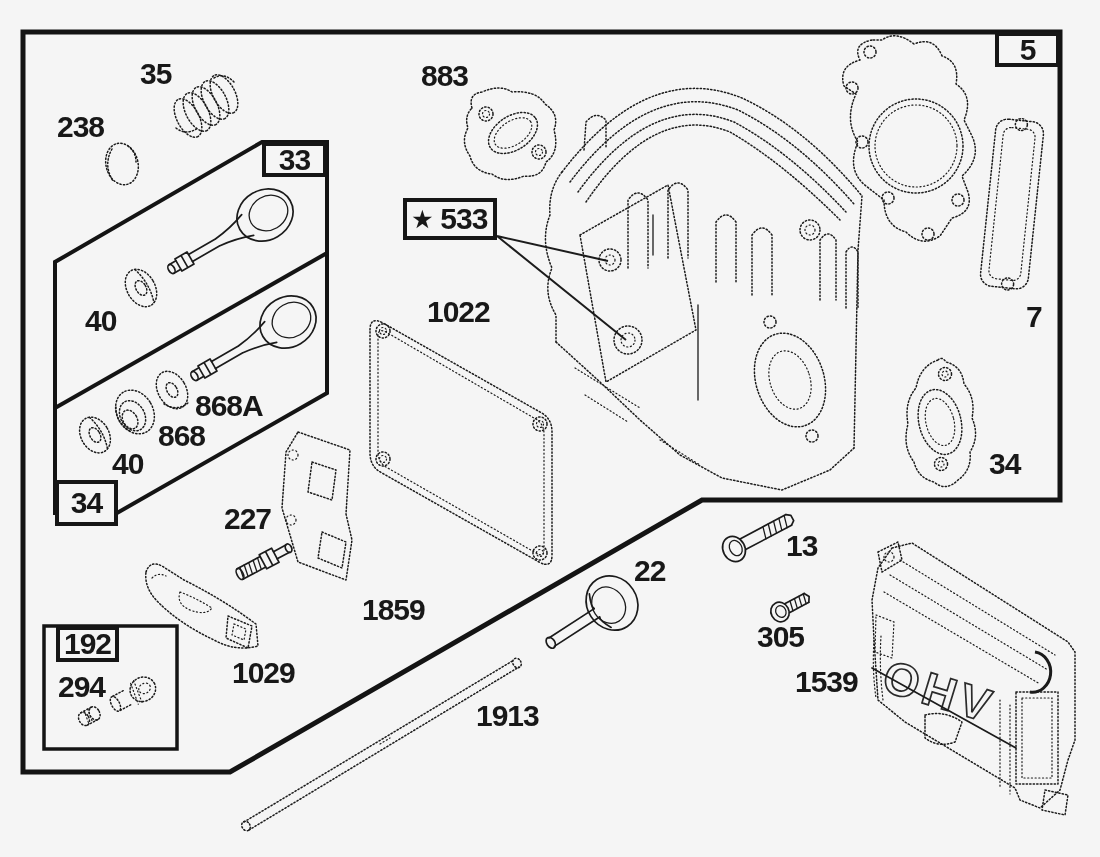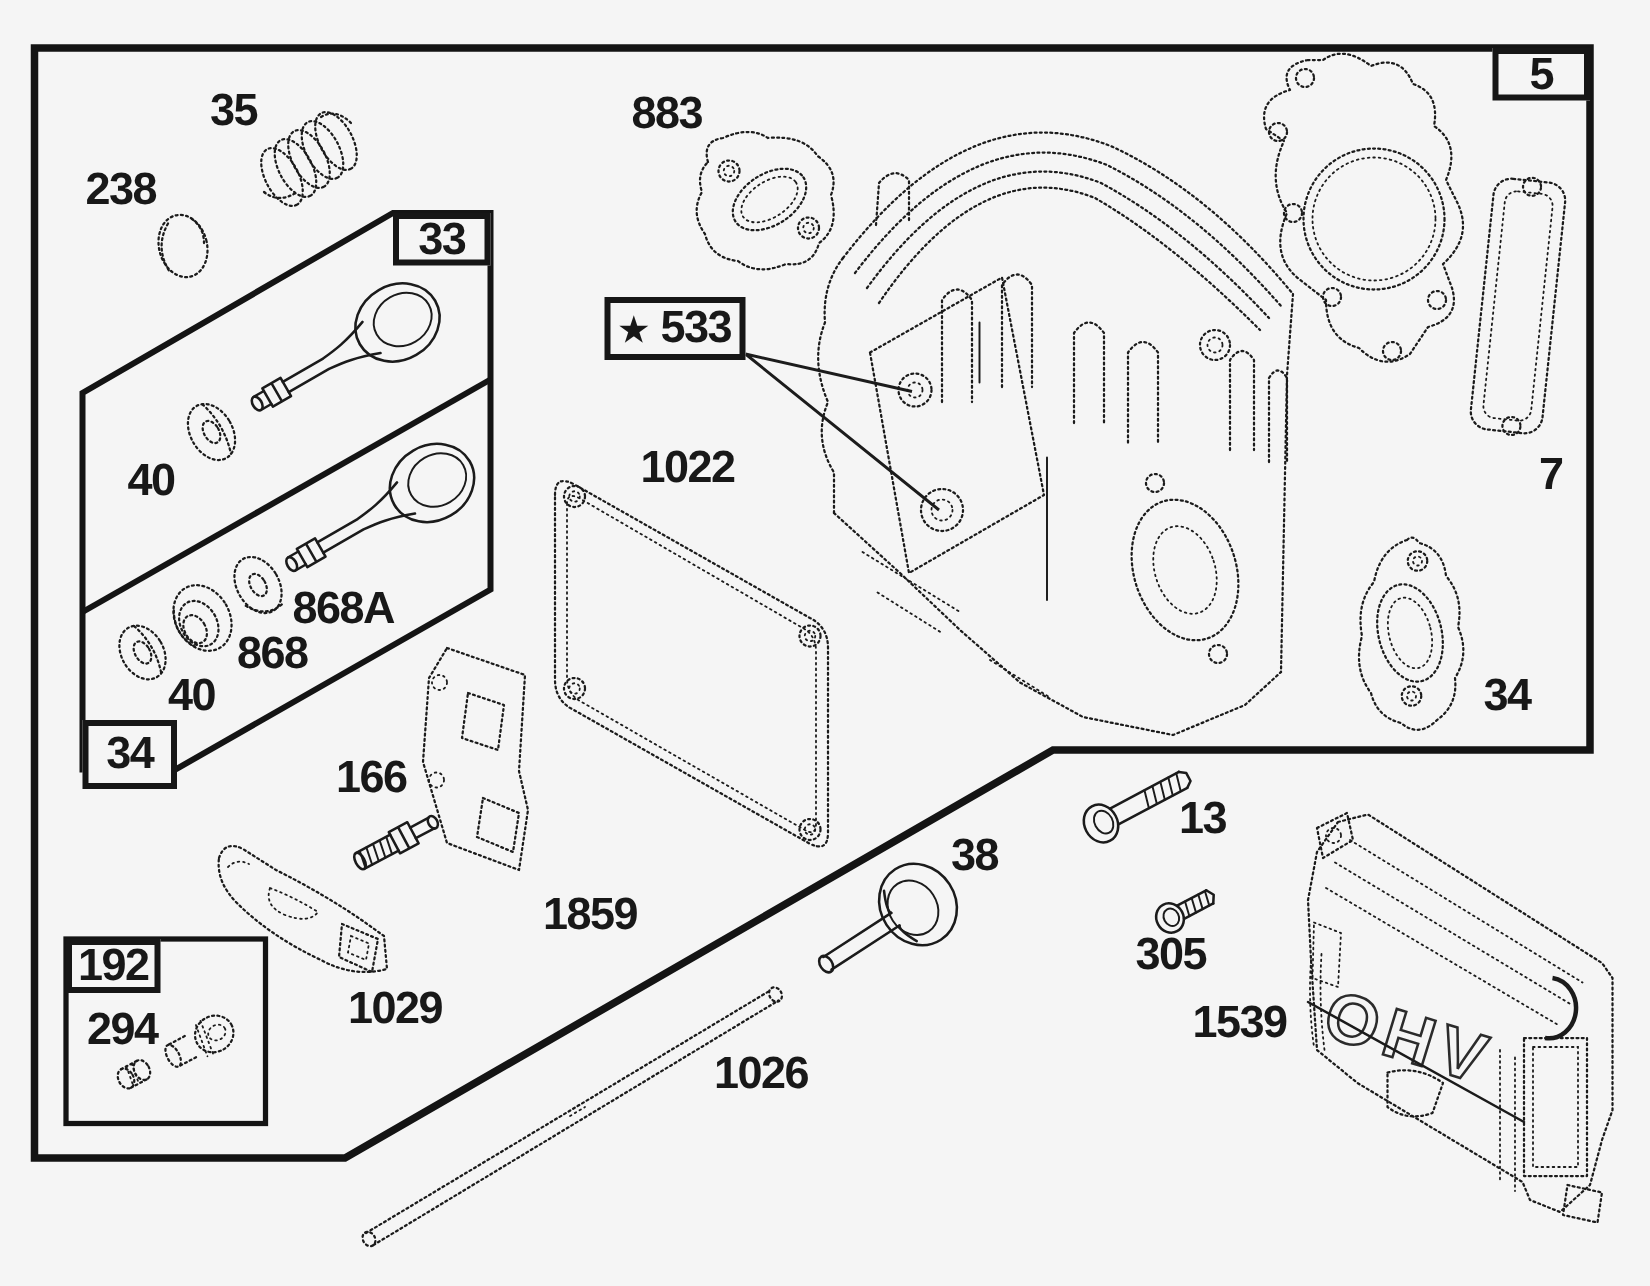--- a/index.html
+++ b/index.html
@@ -300,25 +300,25 @@
       <span>533</span>
   </div>
   <div class="callout" style="left:427px;top:297px">1022</div>
   <div class="callout boxed" style="left:995px;top:32px;width:65px;height:35px">5</div>
   <div class="callout" style="left:1026px;top:302px">7</div>
   <div class="callout" style="left:85px;top:306px">40</div>
   <div class="callout" style="left:195px;top:391px">868A</div>
   <div class="callout" style="left:158px;top:421px">868</div>
   <div class="callout" style="left:112px;top:449px">40</div>
   <div class="callout boxed" style="left:55px;top:480px;width:63px;height:46px">34</div>
-  <div class="callout" style="left:224px;top:504px">166</div>
+  <div class="callout" style="left:224px;top:504px">227</div>
   <div class="callout" style="left:362px;top:595px">1859</div>
-  <div class="callout boxed" style="left:44px;top:626px;width:63px;height:36px">192</div>
+  <div class="callout boxed" style="left:56px;top:626px;width:63px;height:36px">192</div>
   <div class="callout" style="left:58px;top:672px">294</div>
   <div class="callout" style="left:232px;top:658px">1029</div>
-  <div class="callout" style="left:476px;top:701px">1026</div>
-  <div class="callout" style="left:634px;top:556px">38</div>
+  <div class="callout" style="left:476px;top:701px">1913</div>
+  <div class="callout" style="left:634px;top:556px">22</div>
   <div class="callout" style="left:786px;top:531px">13</div>
   <div class="callout" style="left:757px;top:622px">305</div>
   <div class="callout" style="left:795px;top:667px">1539</div>
   <div class="callout" style="left:989px;top:449px">34</div>
 
 </div>
 
 </body></html>

